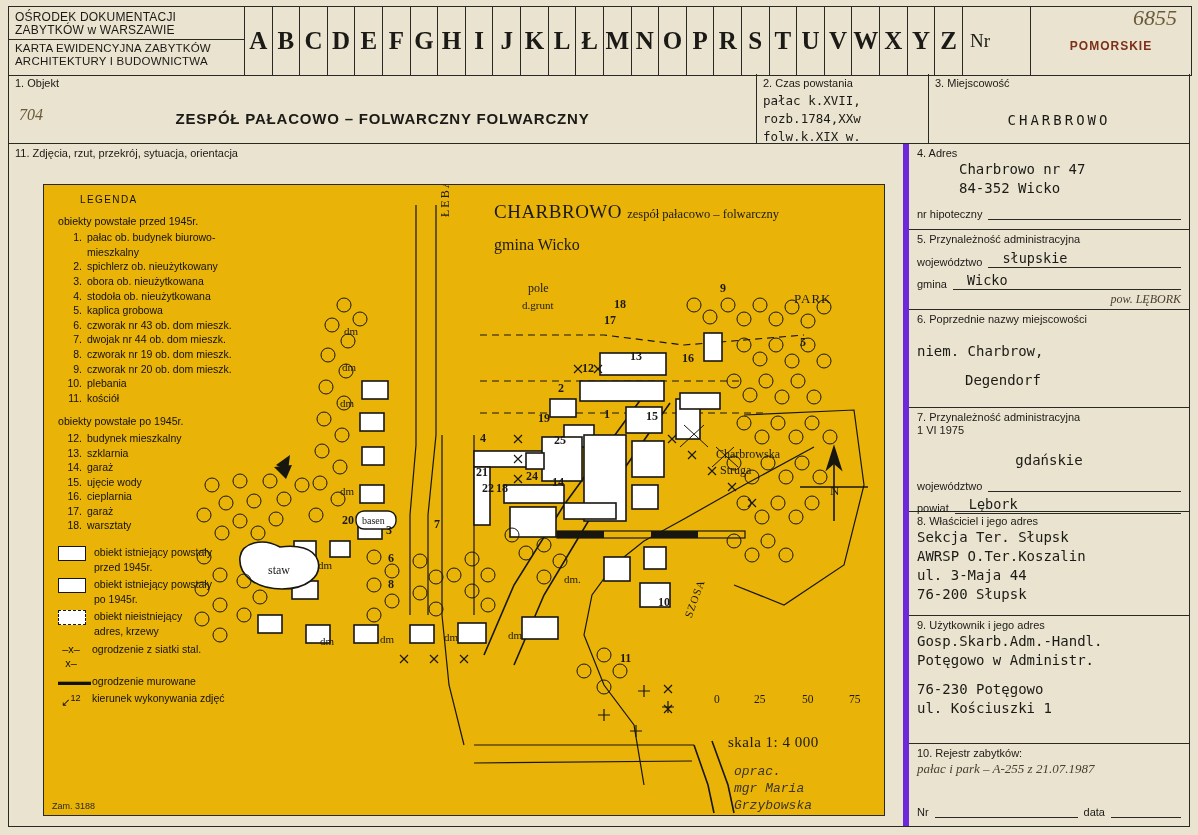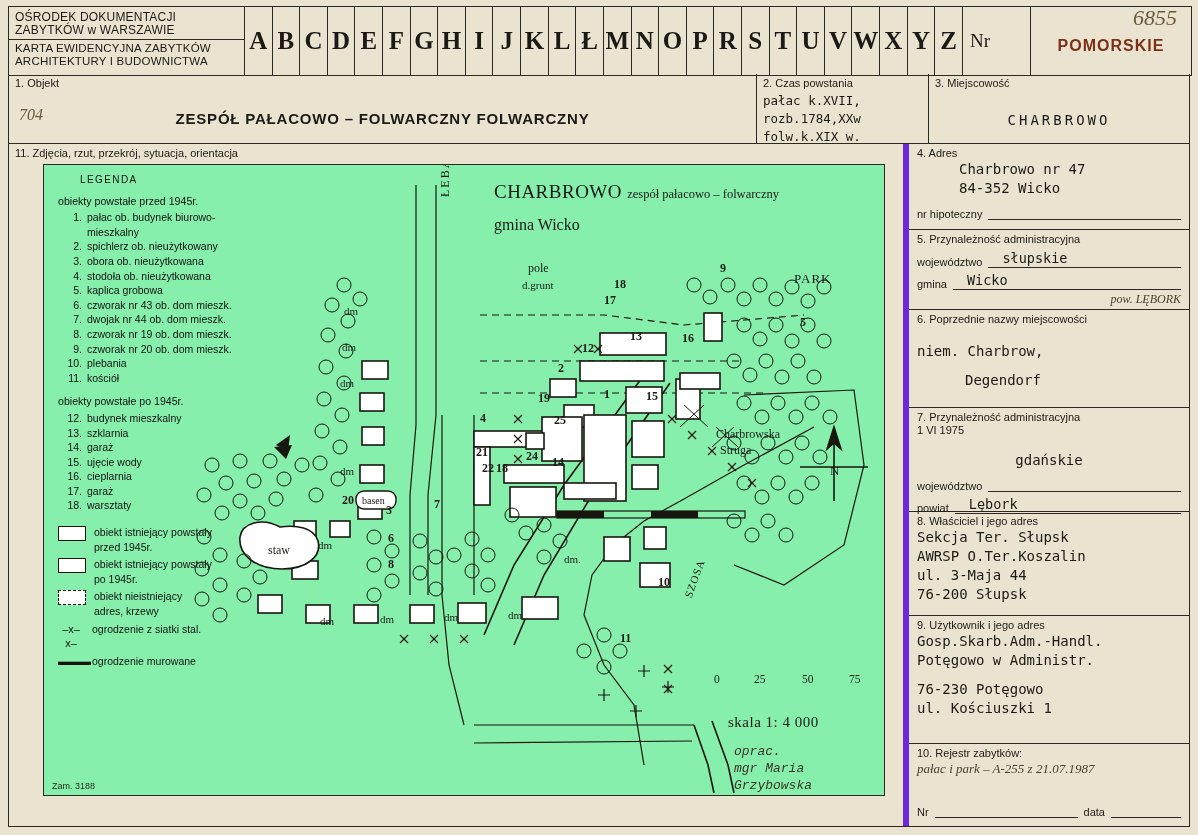--- a/index.html
+++ b/index.html
@@ -46,21 +46,21 @@
     width:60px;border-right:1px solid #2a2a24;
     display:flex;align-items:center;padding-left:7px;
     font-family:"Liberation Serif", serif;font-size:19px;
   }
   .regionbox{
     width:160px;position:relative;
     display:flex;align-items:center;justify-content:center;
   }
   .regionbox .region{
     font-family:"Liberation Sans", sans-serif;
-    font-weight:700;font-size:16px;letter-spacing:1px;color:#7d3018;
+    font-weight:700;font-size:12px;letter-spacing:1px;color:#7d3018;
     margin-top:10px;
   }
   .regionbox .num{
     position:absolute;right:14px;top:-2px;
     font-family:"Liberation Serif", serif;
     font-size:22px;color:#6a5a3a;font-style:italic;
   }
 
   
   .row2{
@@ -112,22 +112,22 @@
   .underline-row .line .ip{
     position:absolute;left:14px;bottom:1px;
     font-family:"DejaVu Sans Mono", monospace;font-size:13.5px;
   }
   .hand{
     font-family:"Liberation Serif", serif;font-style:italic;color:#4a4030;
   }
 
   
   .mapbox{
-    position:absolute;left:34px;top:20px;width:840px;height:630px;
-    background:#86efac;border:1px solid #2a2a24;
+    position:absolute;left:34px;top:40px;width:840px;height:630px;
+    background:#eab308;border:1px solid #2a2a24;
     overflow:hidden;
   }
   .legend{
     position:absolute;left:10px;top:8px;width:232px;
     font-size:10.5px;line-height:14.6px;color:#12110e;
   }
   .legend .lt{font-size:10px;letter-spacing:1.4px;margin-left:26px;margin-bottom:6px;}
   .legend .grp{margin:4px 0 2px 4px;font-size:10.6px;}
   .legend ol{margin:0;padding:0;list-style:none;}
   .legend li{display:flex;margin-left:6px;}
@@ -347,20 +347,24 @@
                 <span>adres, krzewy</span>
               </span>
             </div>
             <div class="sym">
               <span class="gl">–x–x–</span>
               <span class="t">ogrodzenie z siatki stal.</span>
             </div>
             <div class="sym">
               <span class="gl">▬▬▬</span>
               <span class="t">ogrodzenie murowane</span>
+            </div>
+            <div class="sym">
+              <span class="gl">↙<sup>12</sup></span>
+              <span class="t">kierunek wykonywania zdjęć</span>
             </div>
           </div>
         </div>
 
         <div class="maptitle">
           <div class="t1">
             <span>CHARBROWO</span>
             <small>zespół pałacowo – folwarczny</small>
           </div>
           <div class="t2">gmina Wicko</div>

